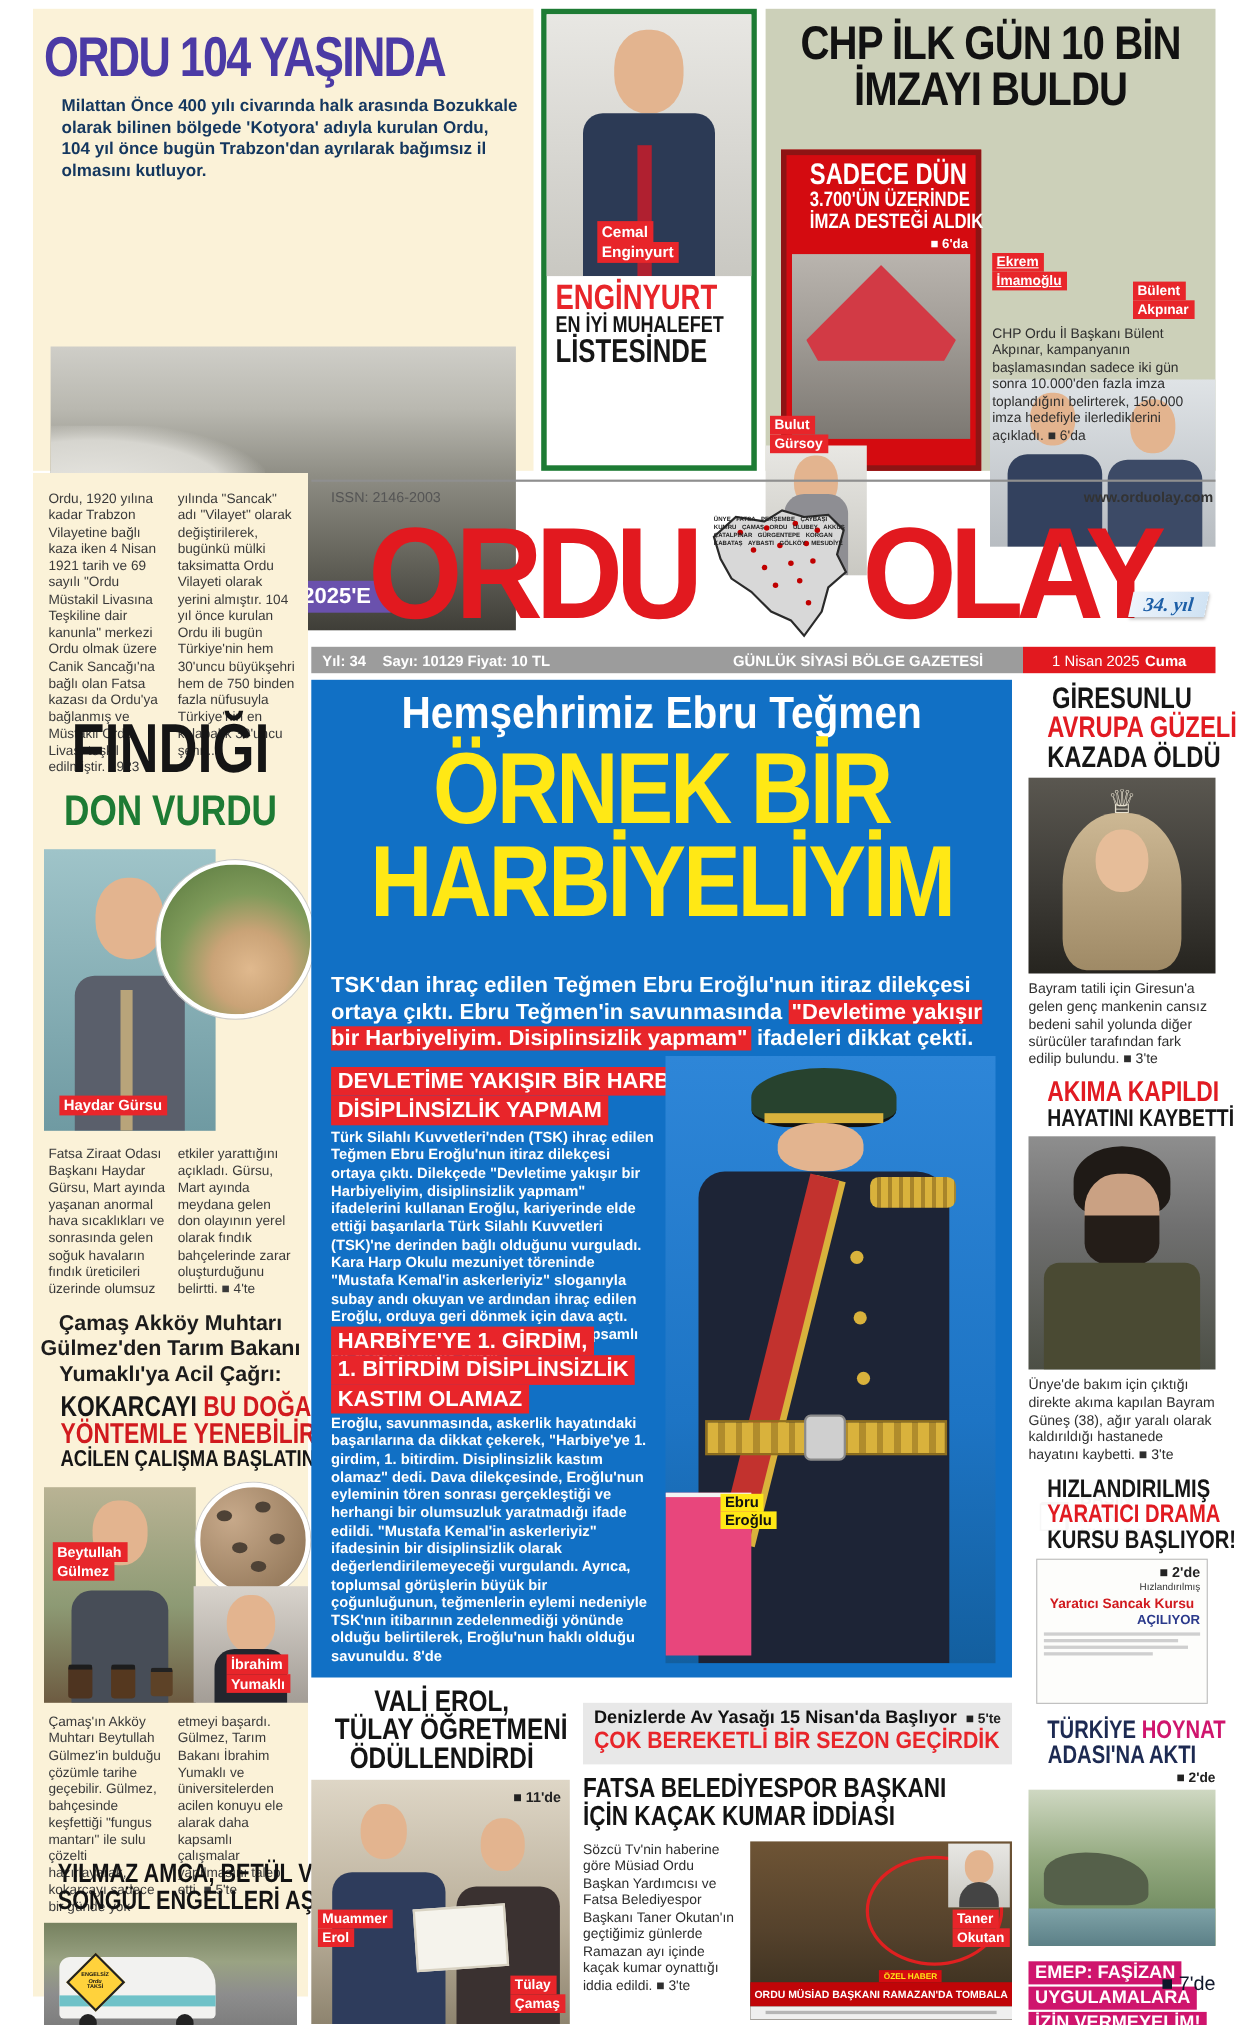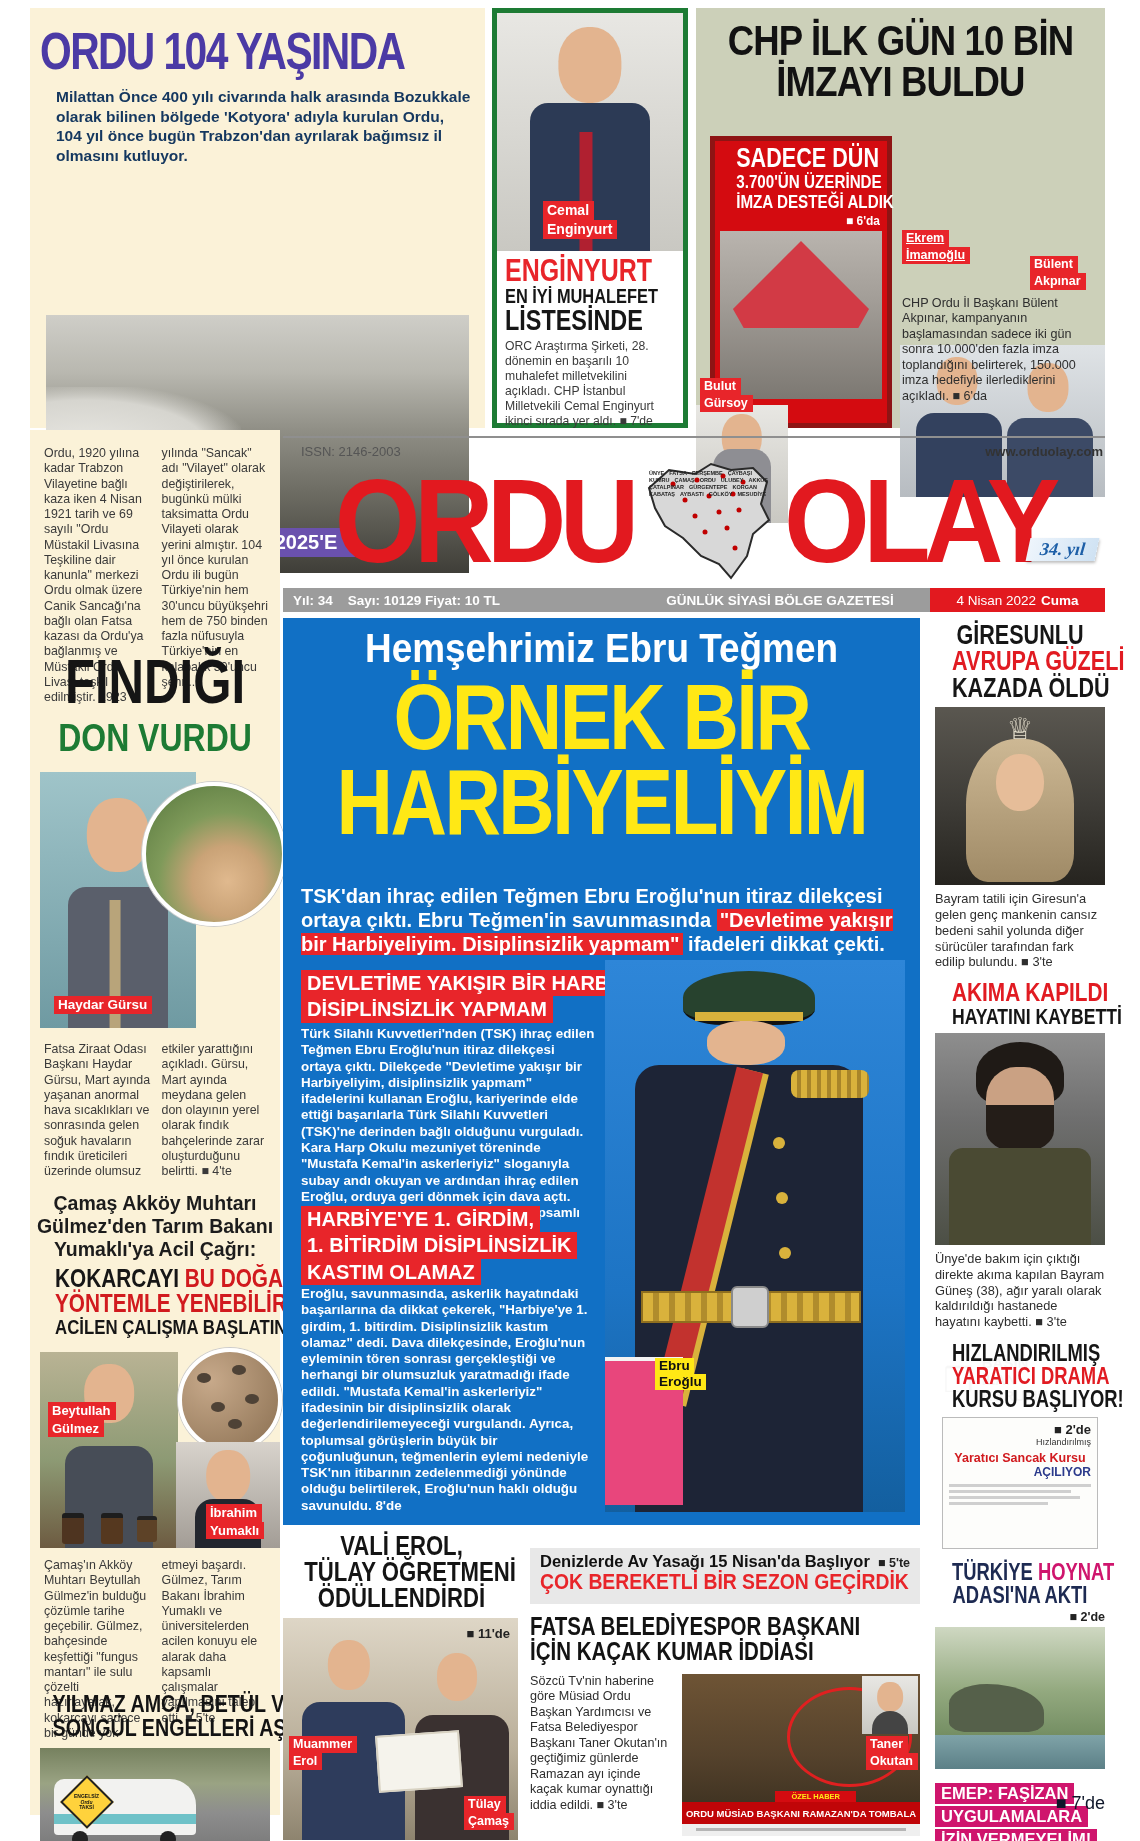--- a/index.html
+++ b/index.html
@@ -84,21 +84,20 @@
       <span>Cemal</span>
         <span>Enginyurt</span>
     </div>
     <div style="padding:4px 8px 0 8px;">
       <div style="color:#e8252a;font-size:32px;font-weight:900;line-height:.95;">
         <span class="cxl" style="--sx:.78">ENGİNYURT</span></div>
       <div style="color:#161616;font-size:21px;font-weight:900;line-height:1;">
         <span class="cxl" style="--sx:.78">EN İYİ MUHALEFET</span></div>
       <div style="color:#161616;font-size:30px;font-weight:900;line-height:.95;">
         <span class="cxl" style="--sx:.78">LİSTESİNDE</span></div>
-      <div class="bd" style="margin-top:4px;font-size:12.2px;">ORC Araştırma Şirketi, 28. dönemin en başarılı 10 muhalefet milletvekilini açıkladı. CHP İstanbul Milletvekili Cemal Enginyurt ikinci sırada yer aldı. ■ 7'de</div>
     </div>
   </div>
 
   <div class="abs" style="left:696px;top:8px;width:409px;height:420px;background:#ccd0b9;z-index:1;">
     <div style="text-align:center;color:#121212;font-weight:900;font-size:43px;line-height:.96;padding-top:12px;letter-spacing:-1px;">
       <span class="cx" style="--sx:.85">CHP İLK GÜN 10 BİN</span>
       <span class="cx" style="--sx:.85">İMZAYI BULDU</span>
     </div>
 
     <div class="abs" style="left:14px;top:128px;width:182px;height:292px;background:#d40b10;border:5px solid #8e1414;box-sizing:border-box;padding:4px 5px;">
@@ -196,21 +195,21 @@
       <span style="display:inline-block;transform:skewX(6deg);
             font-family:'Liberation Serif',serif;font-style:italic;font-weight:700;font-size:18px;color:#1d5fa7;">34. yıl</span>
     </div>
 
     <div style="position:absolute;left:0;top:152px;width:647px;height:24px;background:#9c9c9c;display:flex;align-items:center;">
       <span style="color:#fff;font-weight:700;font-size:13.5px;margin-left:10px;white-space:pre;">Yıl: 34    Sayı: 10129 Fiyat: 10 TL</span>
       <span style="color:#fff;font-weight:700;font-size:13.5px;margin:0 auto;padding-left:130px;">GÜNLÜK SİYASİ BÖLGE GAZETESİ</span>
     </div>
     <div style="position:absolute;left:647px;top:152px;width:175px;height:24px;background:#e2191f;color:#fff;
                 display:flex;align-items:center;justify-content:center;font-size:13.5px;gap:5px;">
-      <span>4 Nisan 2022</span>
+      <span>1 Nisan 2025</span>
         <b>Cuma</b>
     </div>
   </div>
 
   <div class="abs" style="left:30px;top:430px;width:250px;height:1385px;background:#fbf2d8;z-index:1;">
 
     <div class="bd cols2" style="position:absolute;left:14px;top:16px;width:224px;font-size:12.4px;">
       <span>Ordu, 1920 yılına kadar Trabzon Vilayetine bağlı kaza iken 4 Nisan 1921 tarih ve 69 sayılı "Ordu Müstakil Livasına Teşkiline dair kanunla" merkezi Ordu olmak üzere Canik Sancağı'na bağlı olan Fatsa kazası da Ordu'ya bağlanmış ve Müstakil Ordu Livası teşkil edilmiştir.</span> <span>1923 yılında "Sancak" adı "Vilayet" olarak değiştirilerek, bugünkü mülki taksimatta Ordu Vilayeti olarak yerini almıştır. 104 yıl önce kurulan Ordu ili bugün Türkiye'nin hem 30'uncu büyükşehri hem de 750 binden fazla nüfusuyla Türkiye'nin en kalabalık 30'uncu şehri...</span>
     </div>
 
@@ -385,21 +384,21 @@
     <div class="ph ph-amber" style="position:absolute;left:152px;top:60px;width:238px;height:162px;">
       <span style="position:absolute;left:44%;top:8%;width:50%;height:58%;border:3px solid #e02020;border-radius:50%;"></span>
       <span class="ph ph-gray" style="position:absolute;right:2px;top:2px;width:56px;height:58px;">
         <span class="head" style="top:10%;width:46%;"></span>
         <span class="suit" style="height:40%;background:#444;"></span>
       </span>
       <span class="rlbl" style="right:2px;top:62px;">
         <span>Taner</span>
           <span>Okutan</span>
       </span>
-      <span style="position:absolute;right:64px;bottom:34px;background:#d40b10;color:#ffe815;font-size:7.5px;font-weight:700;padding:1px 16px;">ÖZEL HABER</span>
+      <span style="position:absolute;right:64px;bottom:34px;background:#d40b10;color:#ffe815;font-size:7.5px;font-weight:700;padding:1px 4px;">ÖZEL HABER</span>
       <span style="position:absolute;left:0;bottom:12px;width:100%;height:22px;background:#c00508;color:#fff;
                    display:flex;align-items:center;justify-content:center;font-weight:700;font-size:9.5px;">ORDU MÜSİAD BAŞKANI RAMAZAN'DA TOMBALA</span>
       <span style="position:absolute;left:0;bottom:0;width:100%;height:12px;background:#efefef;">
         <span style="position:absolute;left:6%;top:4px;width:88%;height:3px;background:#b5b5b5;"></span>
       </span>
     </div>
   </div>
 
   <div class="abs" style="left:935px;top:618px;width:170px;z-index:1;">
 

